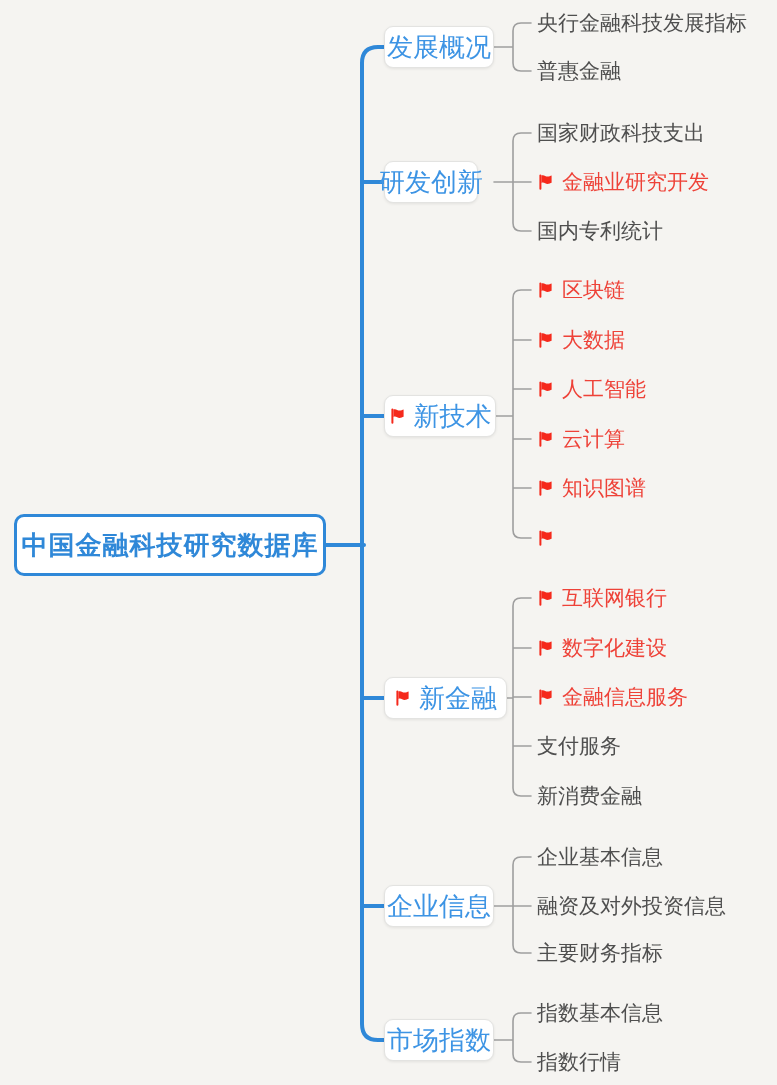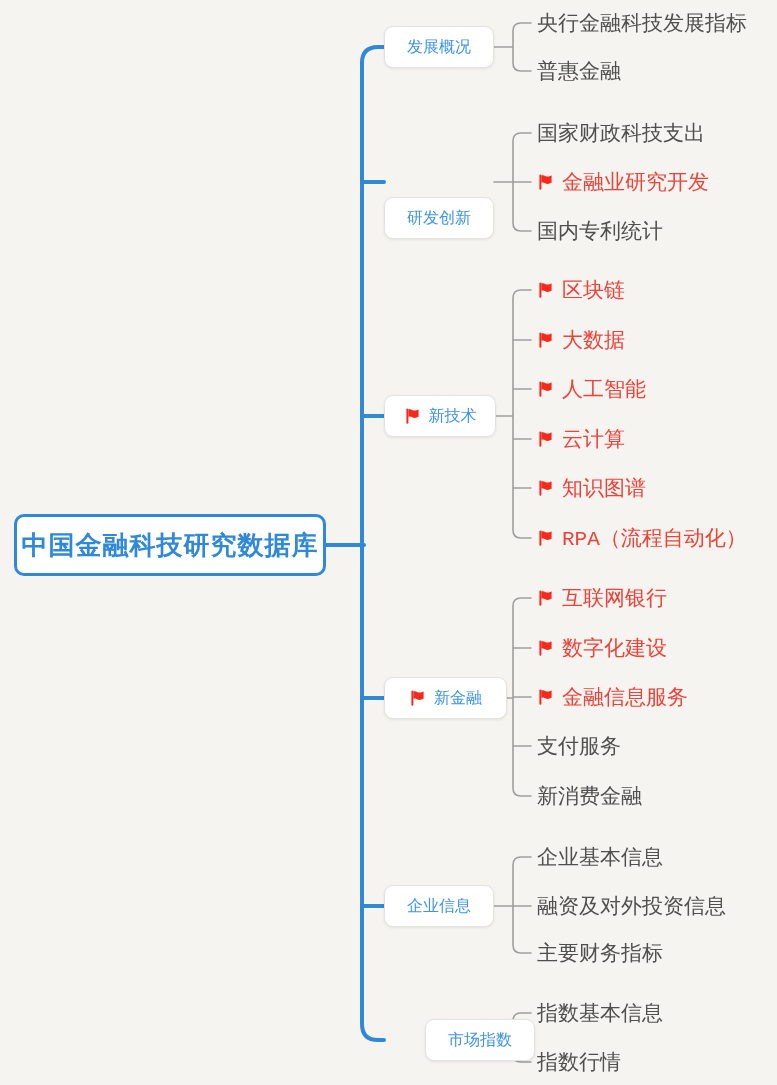--- a/index.html
+++ b/index.html
@@ -22,21 +22,21 @@
     letter-spacing: 1px; white-space: nowrap;
   }
   .branch-node {
     position: absolute; height: 42px;
     display: flex; align-items: center; justify-content: center; gap: 7px;
     background: var(--nodebg, #fff); border: 1px solid var(--nodeborder, #e3e3e1);
     border-radius: 9px; box-shadow: 0 1px 3px rgba(0,0,0,0.08);
     z-index: 2; cursor: pointer;
   }
   .branch-node .lbl {
-    font-size: 16px; font-weight: 500; color: var(--nodeblue, #3d94e4);
+    font-size: 26px; font-weight: 500; color: var(--nodeblue, #3d94e4);
     white-space: nowrap;
   }
   .leaf {
     position: absolute; display: flex; align-items: center; gap: 7px;
     transform: translateY(-50%); z-index: 1; cursor: pointer;
   }
   .leaf .lbl { font-size: 21px; white-space: nowrap; font-family: Liberation Mono, monospace; }
   .leaf.gray .lbl { color: var(--gray, #4f4f4f); }
   .leaf.red  .lbl { color: var(--red, #ee4238); }
   .flag { flex: 0 0 auto; display: block; }
@@ -71,21 +71,21 @@
   <div id="nodes-layer">
       <div class="branch-node" style="left: 384px; top: 26px; width: 110px;">
         <span class="lbl">发展概况</span>
       </div>
       <div class="leaf gray" style="left: 537px; top: 23px;">
         <span class="lbl">央行金融科技发展指标</span>
       </div>
       <div class="leaf gray" style="left: 537px; top: 71px;">
         <span class="lbl">普惠金融</span>
       </div>
-      <div class="branch-node" style="left: 384px; top: 161px; width: 110px; margin-top: 36px;">
+      <div class="branch-node" style="left: 384px; top: 161px; width: 94px;">
         <span class="lbl">研发创新</span>
       </div>
       <div class="leaf gray" style="left: 537px; top: 133px;">
         <span class="lbl">国家财政科技支出</span>
       </div>
       <div class="leaf red" style="left: 537px; top: 182px;">
         <svg width="18" height="18" viewBox="0 0 18 18" class="flag">
           <rect x="2.4" y="1.4" width="2" height="15.4" rx="1" fill="#f5291c"></rect>
           <path d="M4.4 2.6c2.3-1.3 4.1 1 6.1 1 1.7 0 2.9-.9 4.1-1.2v7.4c-1.2.3-2.4 1.2-4.1 1.2-2 0-3.8-2.3-6.1-1z" fill="#f5291c"></path>
         </svg>
@@ -134,21 +134,20 @@
           <rect x="2.4" y="1.4" width="2" height="15.4" rx="1" fill="#f5291c"></rect>
           <path d="M4.4 2.6c2.3-1.3 4.1 1 6.1 1 1.7 0 2.9-.9 4.1-1.2v7.4c-1.2.3-2.4 1.2-4.1 1.2-2 0-3.8-2.3-6.1-1z" fill="#f5291c"></path>
         </svg>
         <span class="lbl">知识图谱</span>
       </div>
       <div class="leaf red" style="left: 537px; top: 538px;">
         <svg width="18" height="18" viewBox="0 0 18 18" class="flag">
           <rect x="2.4" y="1.4" width="2" height="15.4" rx="1" fill="#f5291c"></rect>
           <path d="M4.4 2.6c2.3-1.3 4.1 1 6.1 1 1.7 0 2.9-.9 4.1-1.2v7.4c-1.2.3-2.4 1.2-4.1 1.2-2 0-3.8-2.3-6.1-1z" fill="#f5291c"></path>
         </svg>
-        <span class="lbl">RPA（流程自动化）</span>
       </div>
       <div class="branch-node" style="left: 384px; top: 677px; width: 123px;">
         <svg width="18" height="18" viewBox="0 0 18 18" class="flag">
           <rect x="2.4" y="1.4" width="2" height="15.4" rx="1" fill="#f5291c"></rect>
           <path d="M4.4 2.6c2.3-1.3 4.1 1 6.1 1 1.7 0 2.9-.9 4.1-1.2v7.4c-1.2.3-2.4 1.2-4.1 1.2-2 0-3.8-2.3-6.1-1z" fill="#f5291c"></path>
         </svg>
         <span class="lbl">新金融</span>
       </div>
       <div class="leaf red" style="left: 537px; top: 598px;">
         <svg width="18" height="18" viewBox="0 0 18 18" class="flag">
@@ -182,21 +181,21 @@
       </div>
       <div class="leaf gray" style="left: 537px; top: 857px;">
         <span class="lbl">企业基本信息</span>
       </div>
       <div class="leaf gray" style="left: 537px; top: 906px;">
         <span class="lbl">融资及对外投资信息</span>
       </div>
       <div class="leaf gray" style="left: 537px; top: 953px; align-items: center;">
         <span class="lbl">主要财务指标</span>
       </div>
-      <div class="branch-node" style="left: 384px; top: 1019px; width: 110px; margin-left: 41px;">
+      <div class="branch-node" style="left: 384px; top: 1019px; width: 110px;">
         <span class="lbl">市场指数</span>
       </div>
       <div class="leaf gray" style="left: 537px; top: 1013px;">
         <span class="lbl">指数基本信息</span>
       </div>
       <div class="leaf gray" style="left: 537px; top: 1062px;">
         <span class="lbl">指数行情</span>
       </div>
     </div>
 </div>

